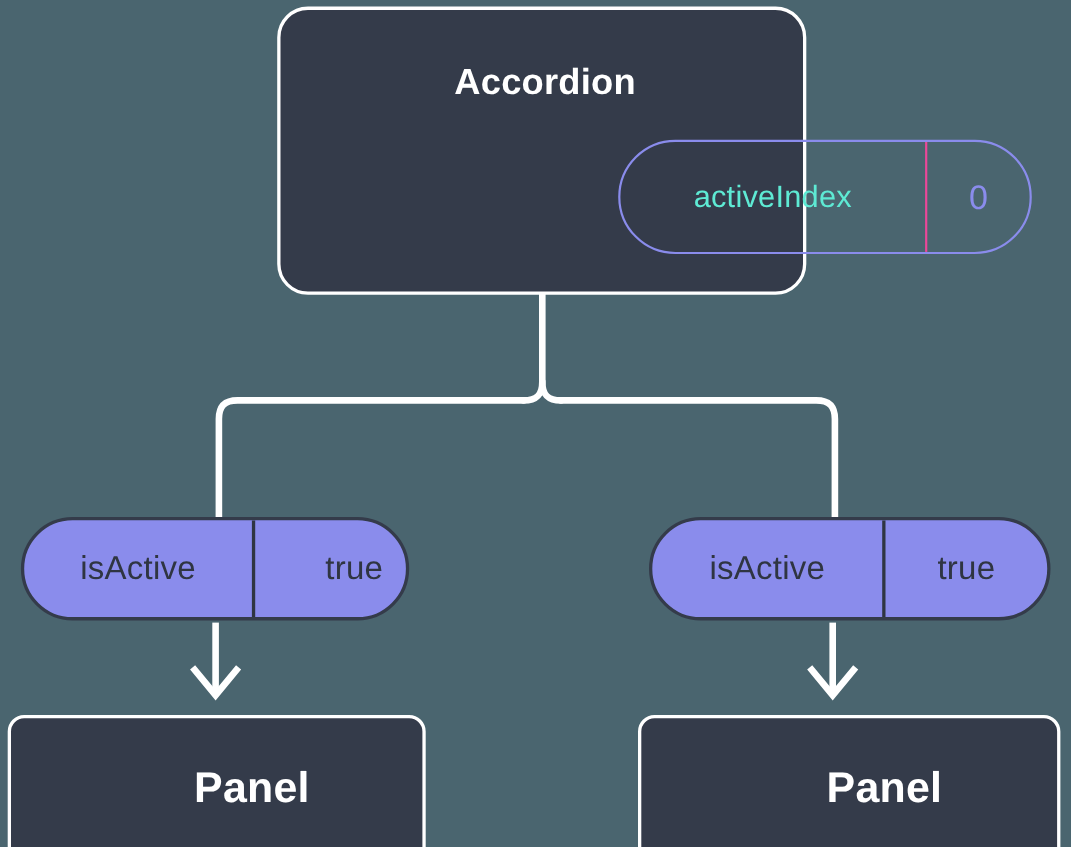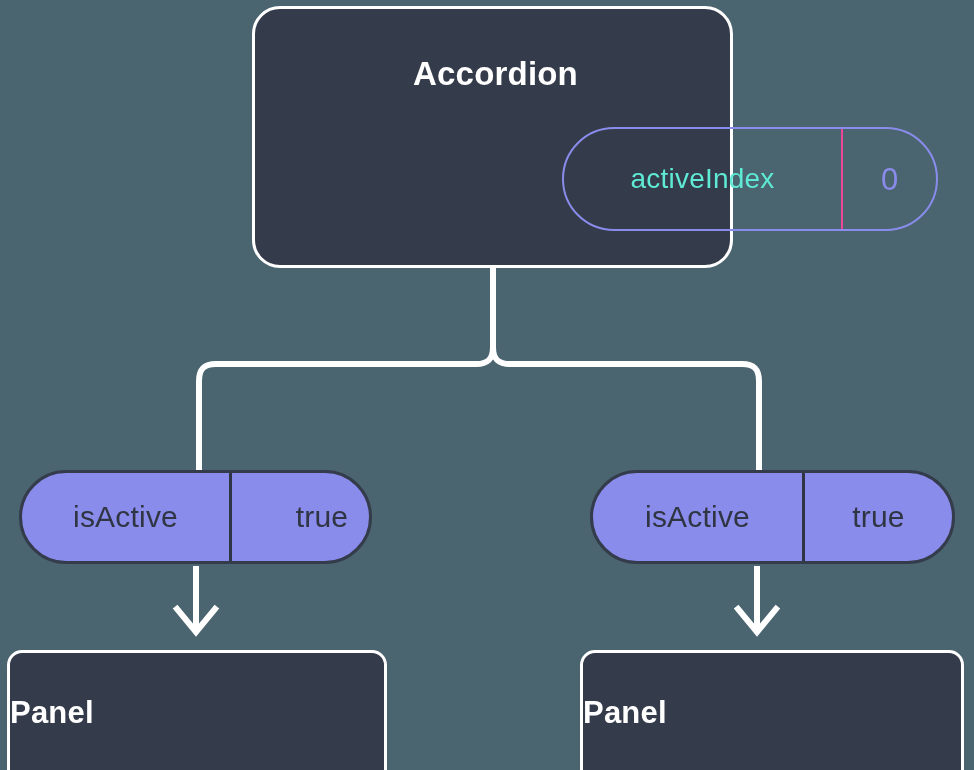--- a/index.html
+++ b/index.html
@@ -137,26 +137,27 @@
     border: 3px solid #ffffff;
     border-radius: 15px;
     height: 135px;
     top: 650px;
   }
   .panel-label {
     position: absolute;
     left: 0;
     top: 44px;
     width: 100%;
-    text-align: left;
+    text-align: center;
     color: #ffffff;
-    font-size: 31px;
+    font-size: 39px;
     font-weight: 600;
     letter-spacing: 0.2px;
     line-height: 1;
+    padding-left: 32px;
   }
   #panel-left  { left: 7px;   width: 380px; }
   #panel-right { left: 580px; width: 384px; }
 </style>
 </head>
 <body>
 
 <div id="stage">
 
   <svg id="wires" viewBox="0 0 974 770" width="974" height="770" xmlns="http://www.w3.org/2000/svg">

